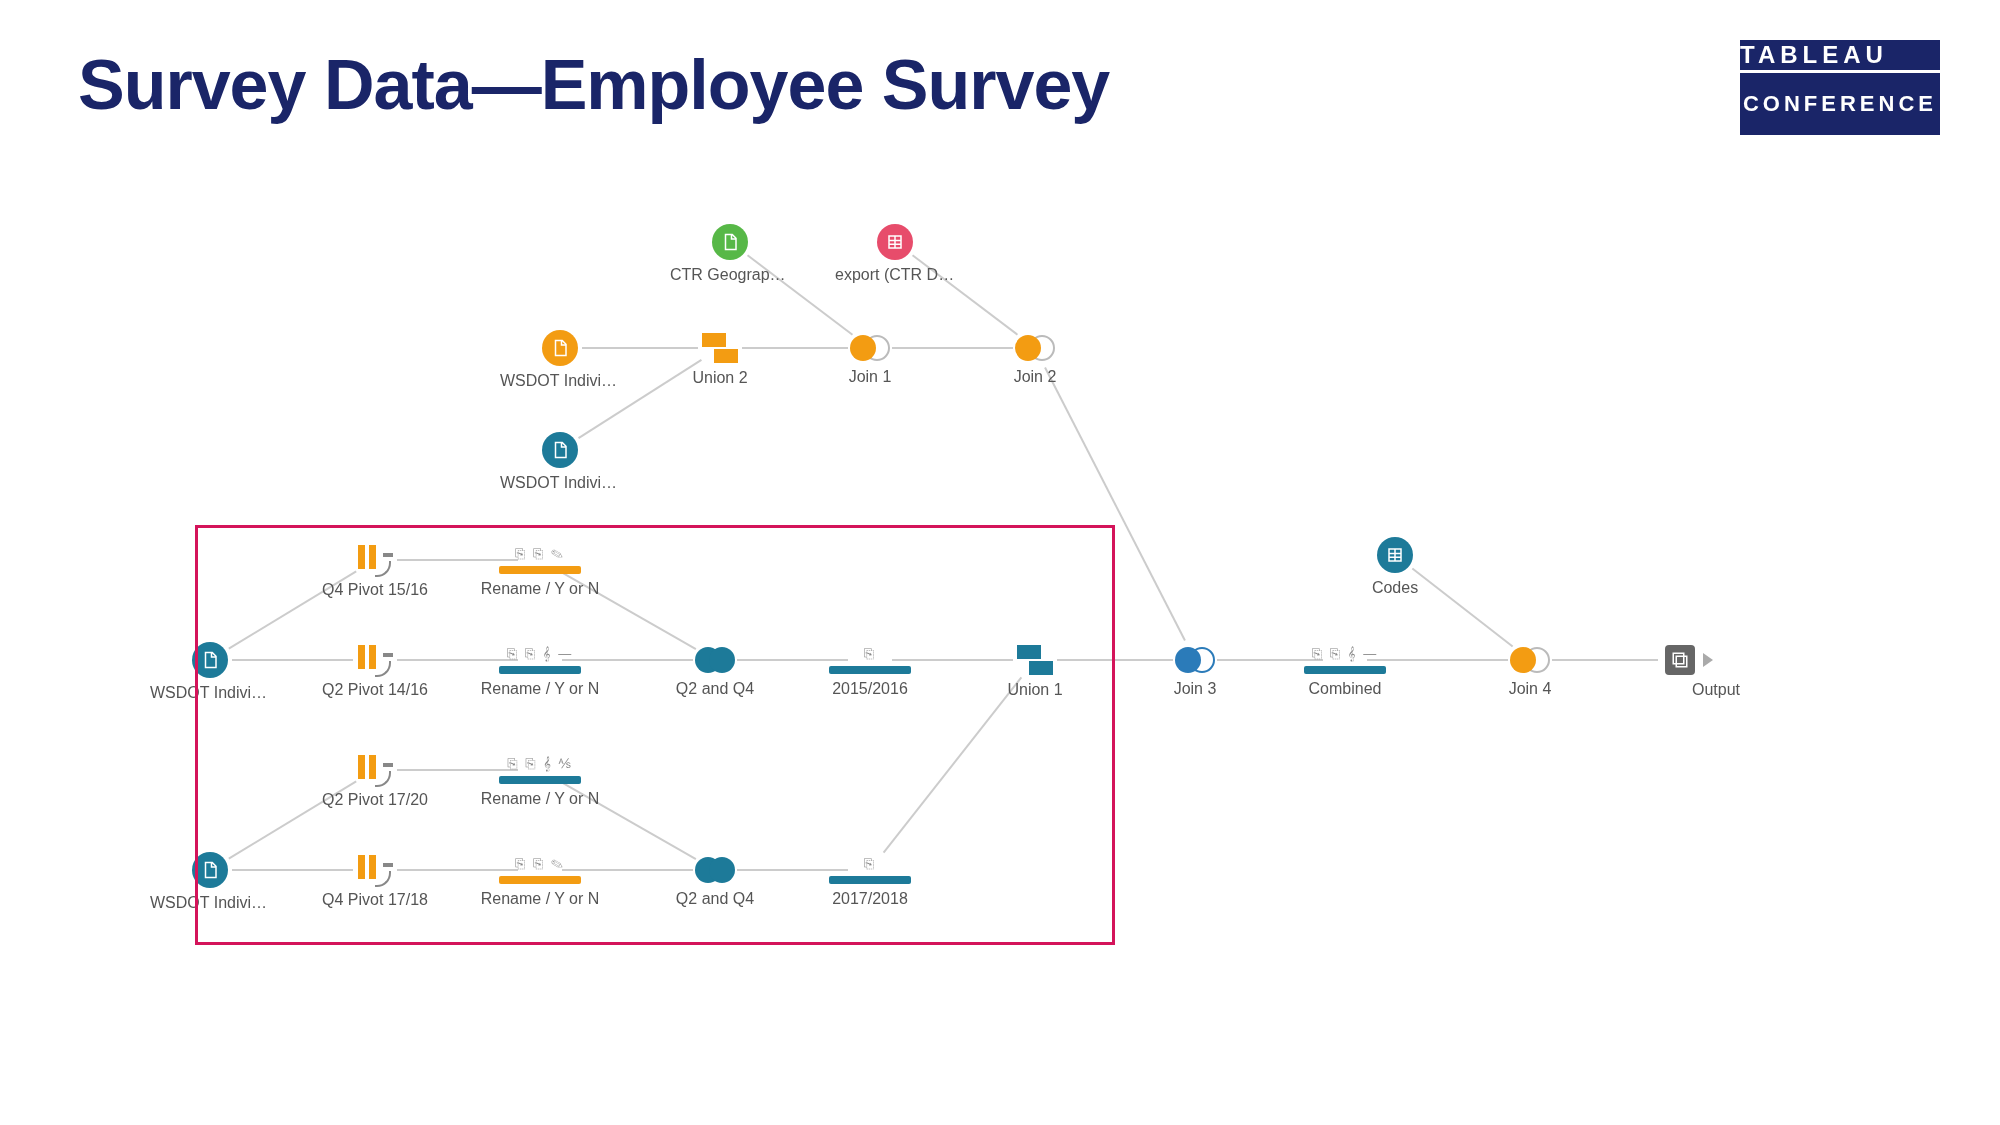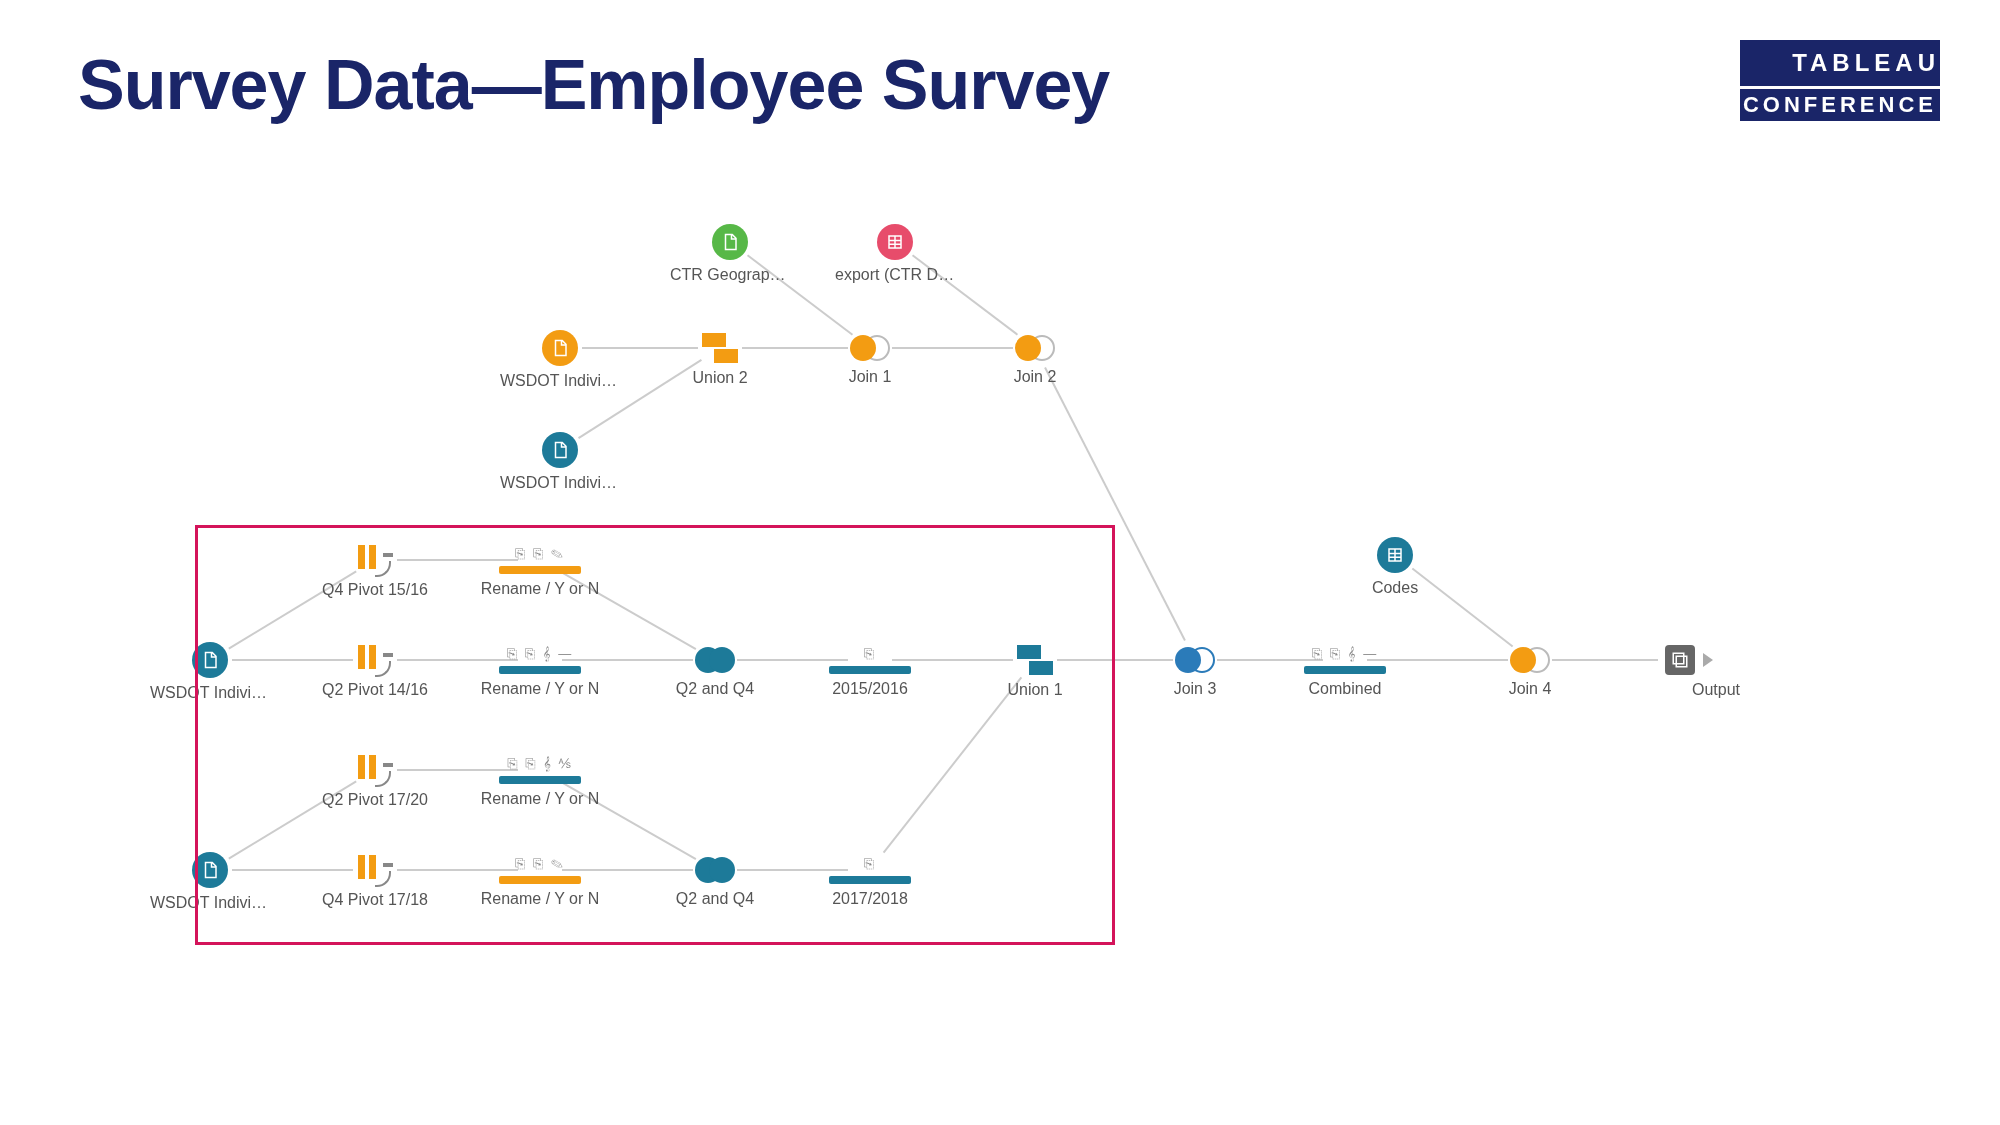--- a/index.html
+++ b/index.html
@@ -23,34 +23,34 @@
   }
   .logo {
     position: absolute;
     right: 60px;
     top: 40px;
     width: 200px;
   }
   .logo-top {
     background: #1a2568;
     color: #fff;
-    text-align: right;
+    text-align: left;
     font-size: 24px;
     font-weight: 700;
     letter-spacing: 5px;
-    padding: 9px 0;
+    padding: 1px 0;
   }
   .logo-bottom {
     background: #1a2568;
     color: #fff;
     text-align: center;
     font-size: 22px;
     font-weight: 700;
     letter-spacing: 4px;
-    padding: 3px 0;
+    padding: 18px 0;
     margin-top: 3px;
   }
   .canvas {
     position: absolute;
     left: 0;
     top: 0;
     width: 2000px;
     height: 1125px;
   }
   .node {

